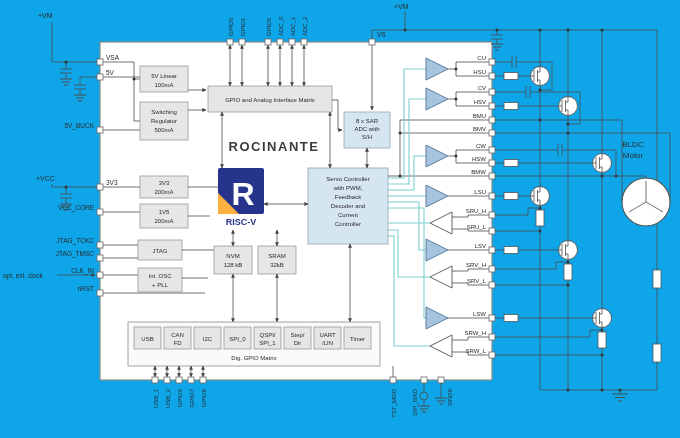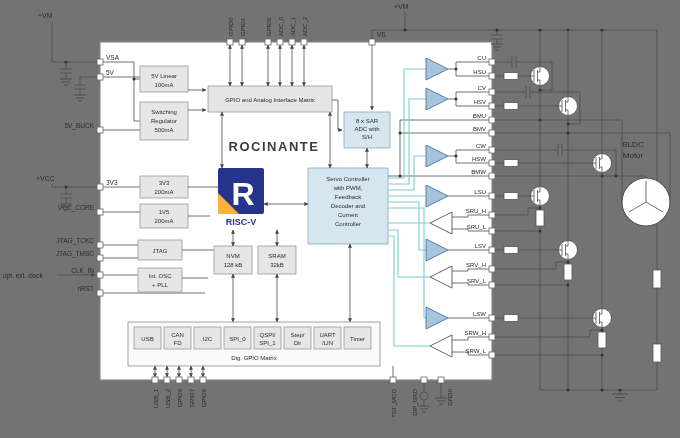--- a/index.html
+++ b/index.html
@@ -1,16 +1,16 @@
 <!DOCTYPE html>
 <html><head>
 <meta charset="utf-8">
 <style>
   html,body{margin:0;padding:0;background:#fff;}
-  #stage{position:relative;width:680px;height:438px;background:#737373;overflow:hidden;}
+  #stage{position:relative;width:680px;height:438px;background:#0ea5e9;overflow:hidden;}
   svg{position:absolute;left:0;top:0;}
   text{font-family:"Liberation Sans",sans-serif;fill:#2b2b2b;}
   .s65{font-size:6.5px;}
   .s6{font-size:6px;}
   .s7{font-size:7px;}
   .ttl{font-size:13px;font-weight:bold;letter-spacing:1.5px;fill:#3c3c3c;}
   .wm{font-size:9px;font-weight:bold;fill:#27348b;}
   .glyph{font-size:32px;font-weight:bold;fill:#ffffff;}
   .motor-t{font-size:8px;fill:#2b2b2b;}
   .wire{stroke:#4d4d4d;stroke-width:0.8;fill:none;}

